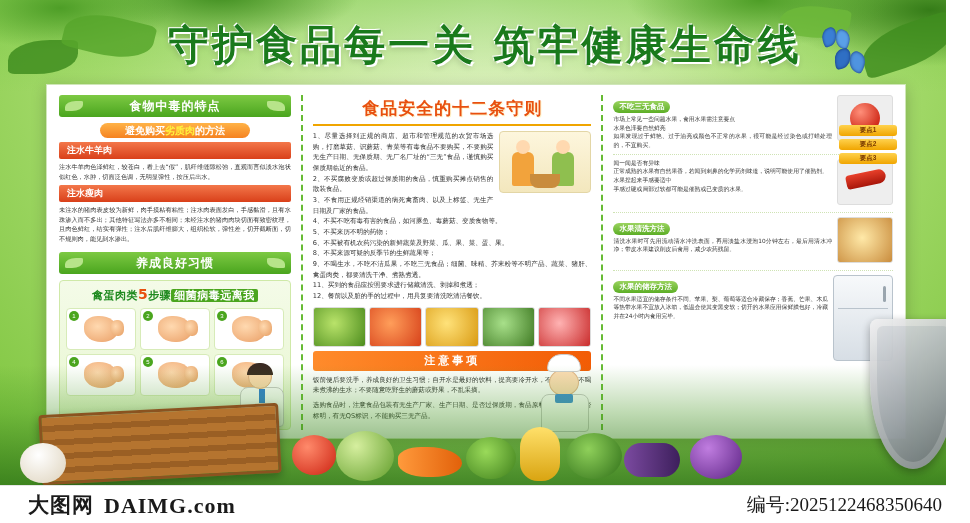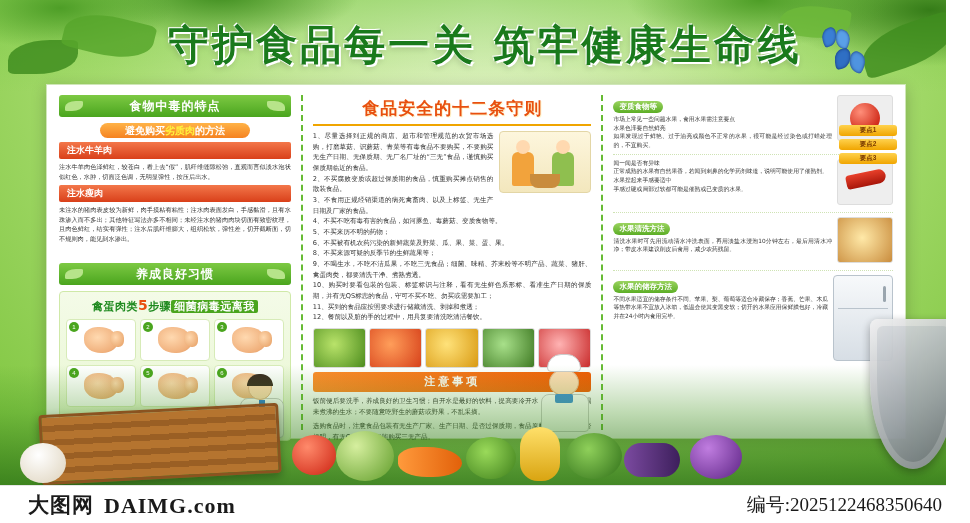--- a/index.html
+++ b/index.html
@@ -294,21 +294,21 @@
         <div class="pill-orange">
           <span>避免购买</span><span class="hl">劣质肉</span><span>的方法</span>
         </div>
 
         <div class="tagbar red">注水牛羊肉</div>
         <div class="body-text">注水牛羊肉色泽鲜红，较苍白，看上去“假”，肌纤维缝隙松弛，直观而言似淡水泡状似红色，水肿，切面泛色调，无明显弹性，按压后出水。</div>
 
         <div class="tagbar red">注水瘦肉</div>
         <div class="body-text">未注水的猪肉表皮较为新鲜，肉手摸粘有粘性；注水肉表面发白，手感黏滑，且有水珠渗入而不多出；其他特征写法亦多不相同；未经注水的猪肉肉块切面有致密纹理，且肉色鲜红，结实有弹性；注水后肌纤维膨大，组织松软，弹性差，切开截断面，切不规则肉，能见到水渗出。</div>
 
-        <div class="hdr-green" style="margin-top:19px;">养成良好习惯</div>
+        <div class="hdr-green" style="margin-top:8px;">养成良好习惯</div>
 
         <div class="wash-panel">
           <div class="wash-title">
             <span>禽蛋肉类</span><span class="num">5</span><span>步骤</span><span class="grn">细菌病毒远离我</span>
           </div>
           <div class="hand-grid">
             <div class="hand-cell">
                 <span class="badge">1</span>
                 <span class="hand-shape"></span>
               </div>
@@ -360,21 +360,20 @@
           <div class="body-text mid">1、尽量选择到正规的商店、超市和管理规范的农贸市场选购，打磨草菇、识蘑菇、青菜等有毒食品不要购买，不要购买无生产日期、无保质期、无厂名厂址的“三无”食品，谨慎购买保质期临近的食品。</div>
           <div class="body-text mid">2、不买腐败变质或超过保质期的食品，慎重购买摊点销售的散装食品。</div>
           <div class="body-text mid">3、不食用正规经销渠道的病死禽畜肉、以及上标签、无生产日期及厂家的食品。</div>
         </div>
 
         <div class="body-text mid">4、不买不吃有毒有害的食品，如河豚鱼、毒蘑菇、变质食物等。</div>
         <div class="body-text mid">5、不买来历不明的药物；</div>
         <div class="body-text mid">6、不买被有机农药污染的新鲜蔬菜及野菜、瓜、果、菜、蛋、果。</div>
         <div class="body-text mid">8、不买来源可疑的反季节的生鲜蔬果等；</div>
         <div class="body-text mid">9、不喝生水，不吃不洁瓜果，不吃三无食品；细菌、味精、芥末粉等不明产品、蔬菜、猪肝、禽蛋肉类，都要清洗干净、煮熟煮透。</div>
-        <div class="body-text mid">10、购买时要看包装的包装、标签标识与注释，看有无生鲜色系形标、看准生产日期的保质期，并有无QS标志的食品，守可不买不吃、勿买或需要加工；</div>
         <div class="body-text mid">11、买到的食品应按照要求进行储藏清洗、剥掉和煮透；</div>
         <div class="body-text mid">12、餐前以及脏的手的过程中，用具复要清洗吃清洁餐饮。</div>
 
         <div class="veg-row">
           <div class="vcell" style="background:radial-gradient(circle at 40% 40%,#b9e36a,#4c8c1d);"></div>
           <div class="vcell" style="background:radial-gradient(circle at 40% 40%,#ff9e5a,#d7411a);"></div>
           <div class="vcell" style="background:radial-gradient(circle at 40% 40%,#ffe27a,#d99a12);"></div>
           <div class="vcell" style="background:radial-gradient(circle at 40% 40%,#a8e08a,#3f7a23);"></div>
           <div class="vcell" style="background:radial-gradient(circle at 40% 40%,#ffb3b3,#c92b2b);"></div>
         </div>
@@ -391,21 +390,21 @@
           <div class="body-text mid">饭前便后要洗手，养成良好的卫生习惯；自开水是最好的饮料，提高要冷开水，不喝生水，不喝未煮沸的生水；不要随意吃野生的蘑菇或野果，不乱采摘。</div>
           <div class="body-text mid" style="margin-top:4px;">选购食品时，注意食品包装有无生产厂家、生产日期、是否过保质期，食品原料、营养成分是否标明，有无QS标识，不能购买三无产品。</div>
         </div>
       </div>
 
       <div class="vdivider"></div>
 
       <div class="col col-right">
 
         <div class="r-block clearfix">
-          <span class="r-tag">变质食物等</span>
+          <span class="r-tag">不吃三无食品</span>
           <div class="r-photo">
               <span class="apple"></span>
             </div>
           <div class="body-text right">市场上常见一些问题水果，食用水果需注意要点</div>
           <div class="body-text right">水果色泽要自然鲜亮</div>
           <div class="body-text right">如果发现过于鲜艳、过于油亮或颜色不正常的水果，很可能是经过染色或打蜡处理的，不宜购买。</div>
         </div>
 
         <div class="r-block clearfix">
           <div class="r-photo">

